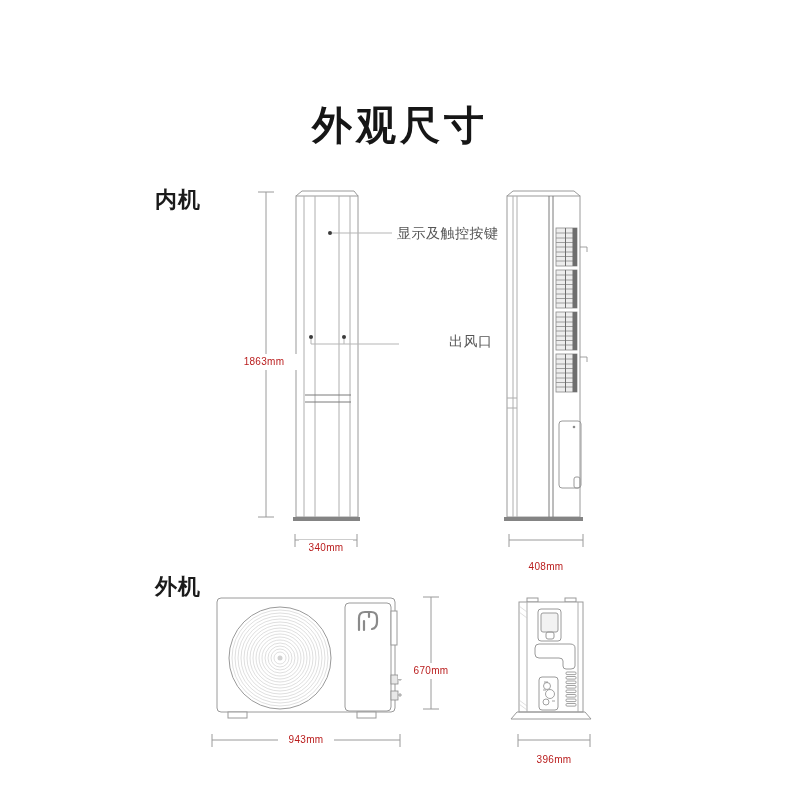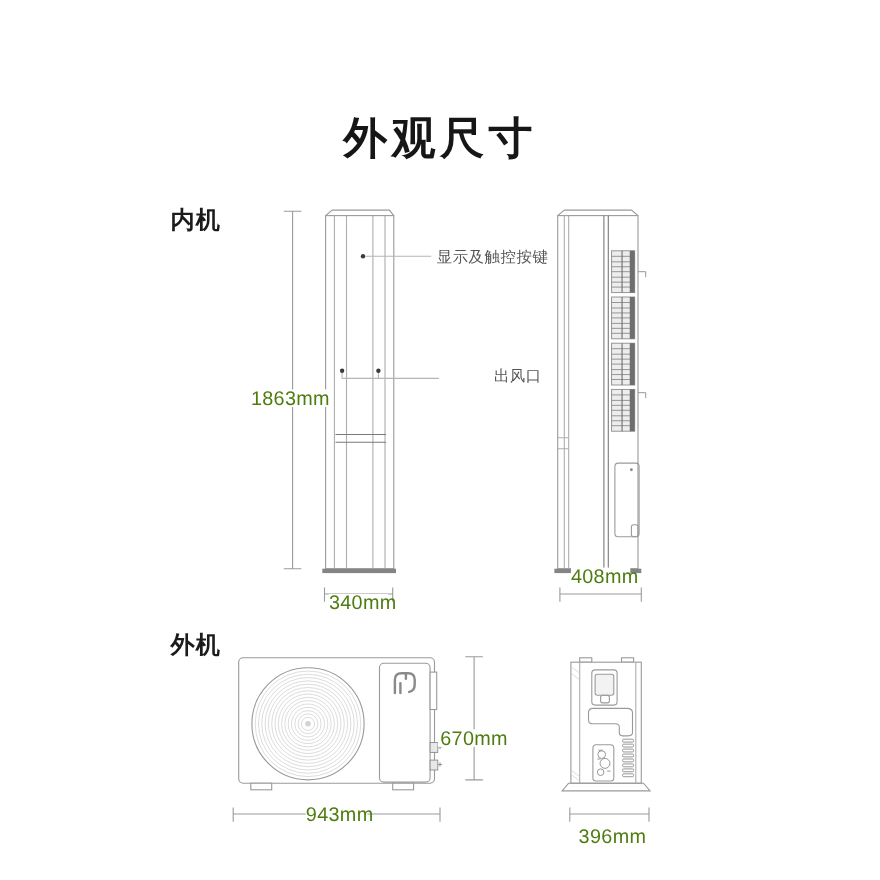--- a/index.html
+++ b/index.html
@@ -10,21 +10,21 @@
   .diagram-svg{position:absolute;left:0;top:0;}
   .title{
     position:absolute;left:0;top:98px;width:100%;text-align:center;
     font-size:40px;font-weight:800;letter-spacing:4px;color:#161616;
   }
   .section-label{
     position:absolute;left:155px;font-size:22px;font-weight:700;
     letter-spacing:1px;color:#1b1b1b;
   }
   .dim-label{
-    position:absolute;font-size:18px;color:#4d7c0f;background:#ffffff;
+    position:absolute;font-size:10px;color:#b91c1c;background:#ffffff;
     text-align:center;line-height:16px;white-space:nowrap;letter-spacing:.3px;
   }
   .anno-label{
     position:absolute;font-size:14px;color:#555555;line-height:13px;
     white-space:nowrap;letter-spacing:.5px;
   }
   .footnote{
     position:absolute;left:0;top:768px;width:100%;text-align:center;
     font-size:7.5px;color:#b3b3b3;letter-spacing:.3px;
   }
@@ -176,21 +176,21 @@
     </g>
   </svg>
 
   <div class="title">外观尺寸</div>
 
   <div class="section-label" style="top:185px;">内机</div>
   <div class="section-label" style="top:572px;">外机</div>
 
   <div class="dim-label" style="left:226px;top:354px;width:76px;">1863mm</div>
   <div class="dim-label" style="left:299px;top:540px;width:54px;text-align:center;">340mm</div>
-  <div class="dim-label" style="left:519px;top:516px;width:54px;">408mm</div>
+  <div class="dim-label" style="left:519px;top:559px;width:54px;">408mm</div>
 
   <div class="anno-label" style="left:397px;top:227px;">显示及触控按键</div>
   <div class="anno-label" style="left:405px;top:335px;margin-left:44px;">出风口</div>
 
   <div class="dim-label" style="left:398px;top:648px;width:66px;margin-top:15px;">670mm</div>
   <div class="dim-label" style="left:278px;top:732px;width:56px;">943mm</div>
   <div class="dim-label" style="left:526px;top:732px;width:56px;margin-top:20px;">396mm</div>
 
 </div>
 

